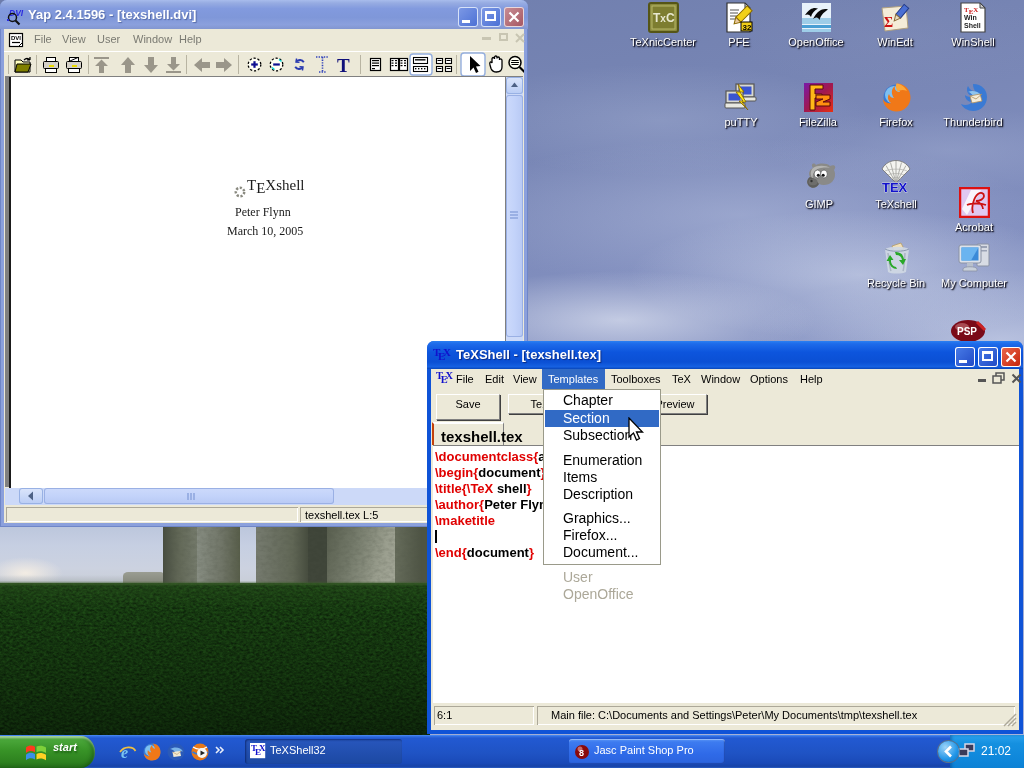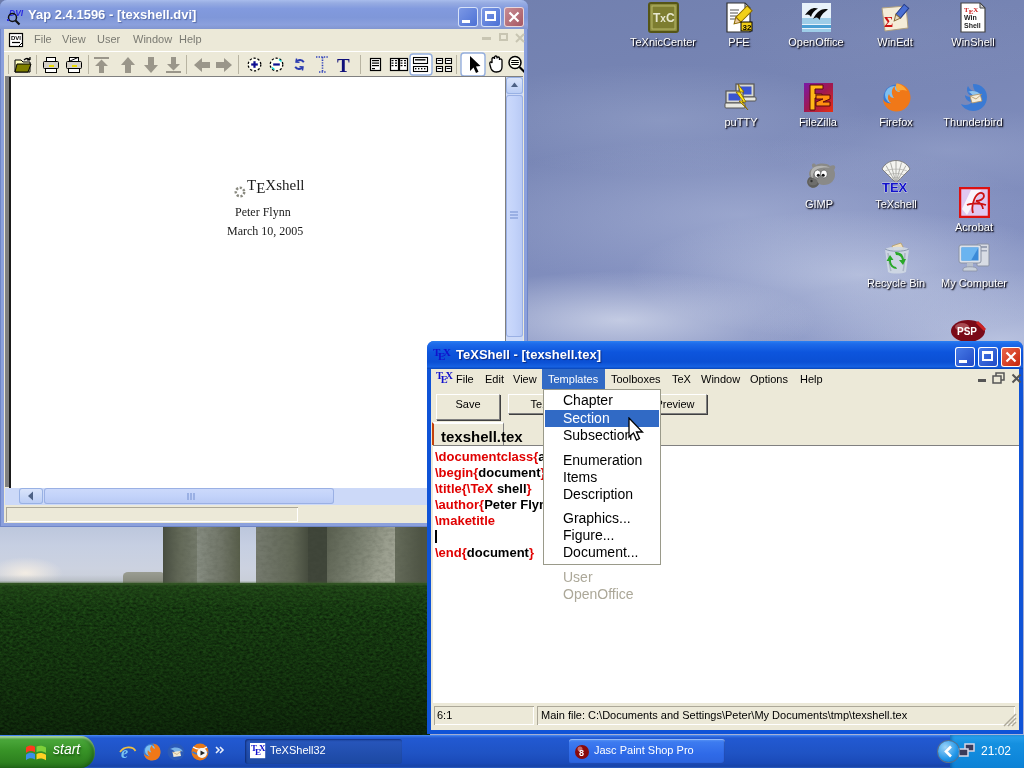--- a/index.html
+++ b/index.html
@@ -533,20 +533,23 @@
               <path d="M14 3.5 L9 8 L14 12.5 Z" fill="#4d6185"></path>
             </svg>
         </div>
         <div class="abs" style="left:39px;top:0;width:290px;height:16px;border-radius:3px;background:linear-gradient(180deg,#cddafb,#c3d3fa 50%,#b8c9f4);box-shadow:inset 0 0 0 1px #9ab0e4;">
           <div class="abs" style="left:143px;top:5px;width:1.5px;height:7px;background:#9ab0e4;box-shadow:3px 0 0 #9ab0e4,6px 0 0 #9ab0e4"></div>
         </div>
       </div>
 
       <div class="abs beige" style="left:0;top:477px;width:520px;height:17px;font-size:11px;color:#000;">
         <div class="abs" style="left:2px;top:1px;width:292px;height:15px;box-shadow:inset 1px 1px 0 #aca899, inset -1px -1px 0 #fff;"></div>
+        <div class="abs" style="left:296px;top:1px;width:222px;height:15px;box-shadow:inset 1px 1px 0 #aca899, inset -1px -1px 0 #fff;">
+            <span style="position:absolute;left:5px;top:2px">texshell.tex L:5</span>
+          </div>
       </div>
     </div>
   </div>
 
   <div class="win" id="texshell">
     <div class="tbar">
       <svg class="abs" style="left:6px;top:5px" width="19" height="19" viewBox="0 0 19 19">
         <text x="0" y="10" font-size="11" font-weight="bold" fill="#1111cc" font-family="Liberation Serif">T</text>
         <text x="5" y="14" font-size="11" font-weight="bold" fill="#1111cc" font-family="Liberation Serif">E</text>
         <text x="10" y="10" font-size="11" font-weight="bold" fill="#1111cc" font-family="Liberation Serif">X</text>
@@ -615,21 +618,21 @@
         <div class="abs" style="left:2px;top:67px;"><span style="color:#e00000">\maketitle</span></div>
         <div class="abs" style="left:2px;top:84px;width:1.5px;height:13px;background:#000"></div>
         <div class="abs" style="left:2px;top:99px;"><span style="color:#e00000">\end{</span><span>document</span><span style="color:#e00000">}</span></div>
       </div>
 
       <div class="abs beige" style="left:0;top:334px;width:588px;height:27px;font-size:11px;">
         <div class="abs" style="left:3px;top:3px;width:100px;height:19px;box-shadow:inset 1px 1px 0 #aca899, inset -1px -1px 0 #fff;">
             <span class="abs" style="left:3px;top:3px">6:1</span>
           </div>
         <div class="abs" style="left:106px;top:3px;width:478px;height:19px;box-shadow:inset 1px 1px 0 #aca899, inset -1px -1px 0 #fff;">
-            <span class="abs" style="left:4px;top:3px">Main file: C:\Documents and Settings\Peter\My Documents\tmp\texshell.tex</span>
+            <span class="abs" style="left:14px;top:3px">Main file: C:\Documents and Settings\Peter\My Documents\tmp\texshell.tex</span>
           </div>
         <svg class="abs" style="left:572px;top:10px" width="14" height="14">
             <g stroke="#aca899" stroke-width="1.5">
               <line x1="13" y1="1" x2="1" y2="13"></line>
               <line x1="13" y1="5" x2="5" y2="13"></line>
               <line x1="13" y1="9" x2="9" y2="13"></line>
             </g>
           </svg>
       </div>
     </div>
@@ -638,40 +641,40 @@
   <div id="ddmenu">
     <div class="mi" style="top:2px;">Chapter</div>
     <div class="mi" style="top:20px;background:#316ac5;color:#fff;">Section</div>
     <div class="mi" style="top:37px;">Subsection</div>
     <div class="msep" style="top:58px;"></div>
     <div class="mi" style="top:62px;">Enumeration</div>
     <div class="mi" style="top:79px;">Items</div>
     <div class="mi" style="top:96px;">Description</div>
     <div class="msep" style="top:116px;"></div>
     <div class="mi" style="top:120px;">Graphics...</div>
-    <div class="mi" style="top:137px;">Figure...</div>
+    <div class="mi" style="top:137px;">Firefox...</div>
     <div class="mi" style="top:154px;">Document...</div>
     <div class="msep" style="top:175px;"></div>
     <div class="mi" style="top:179px;color:#aca899;">User OpenOffice</div>
   </div>
 
   <svg class="abs" style="left:627px;top:417px;z-index:40" width="22" height="30" viewBox="0 0 22 30">
     <path d="M2 1 L2 20 L6.5 16 L9.5 23 L12.5 21.5 L9.5 15 L15.5 15 Z" fill="#fff" stroke="#000" stroke-width="1.3"></path>
   </svg>
 
   <div id="taskbar">
 
     <div class="abs" style="left:-2px;top:1px;width:97px;height:32px;border-radius:0 14px 14px 0 / 0 16px 16px 0;background:linear-gradient(180deg,#7ec768 0%,#4aa73a 12%,#389327 45%,#2e821f 80%,#25701a 100%);box-shadow:inset 0 2px 2px rgba(255,255,255,.4), inset -3px 0 4px rgba(0,40,0,.35);">
       <svg class="abs" style="left:27px;top:6px" width="24" height="22" viewBox="0 0 24 22">
         <path d="M1 5.5 C4 3 7 3 10 4.8 L10 10.3 C7 8.5 4 8.5 1 11 Z" fill="#ff3a1e"></path>
         <path d="M11.5 4.6 C14.5 3 18 3.5 21 5.5 L21 11 C18 9 14.5 8.6 11.5 10.2 Z" fill="#7ed03a"></path>
         <path d="M1 12.8 C4 10.3 7 10.3 10 12.1 L10 17.6 C7 15.8 4 15.8 1 18.3 Z" fill="#3a8fe8"></path>
         <path d="M11.5 11.9 C14.5 10.3 18 10.8 21 12.8 L21 18.3 C18 16.3 14.5 15.9 11.5 17.5 Z" fill="#ffd024"></path>
       </svg>
-      <span class="abs" style="left:55px;top:5px;color:#fff;font-size:14px;font-weight:normal;font-style:italic;text-shadow:1px 2px 2px rgba(0,50,0,.5)">start</span>
+      <span class="abs" style="left:55px;top:5px;color:#fff;font-size:11px;font-weight:bold;font-style:italic;text-shadow:1px 2px 2px rgba(0,50,0,.5)">start</span>
     </div>
 
     <div class="abs" style="left:103px;top:4px;width:3px;height:26px;background:radial-gradient(circle 1px, #7aa6f0 40%, transparent 41%) 0 0/3px 4px;"></div>
     <div class="abs" id="ql" style="left:112px;top:6px;width:125px;height:24px;">
       <svg width="125" height="24" viewBox="0 0 125 24">
 
         <g transform="translate(7,2)">
             <text x="2" y="15" font-size="16" font-weight="bold" fill="#7ac4f0" font-family="Liberation Serif" font-style="italic">e</text>
             <path d="M1 9 C5 3 14 3 16.5 8" stroke="#f0c040" stroke-width="1.7" fill="none"></path>
           </g>

